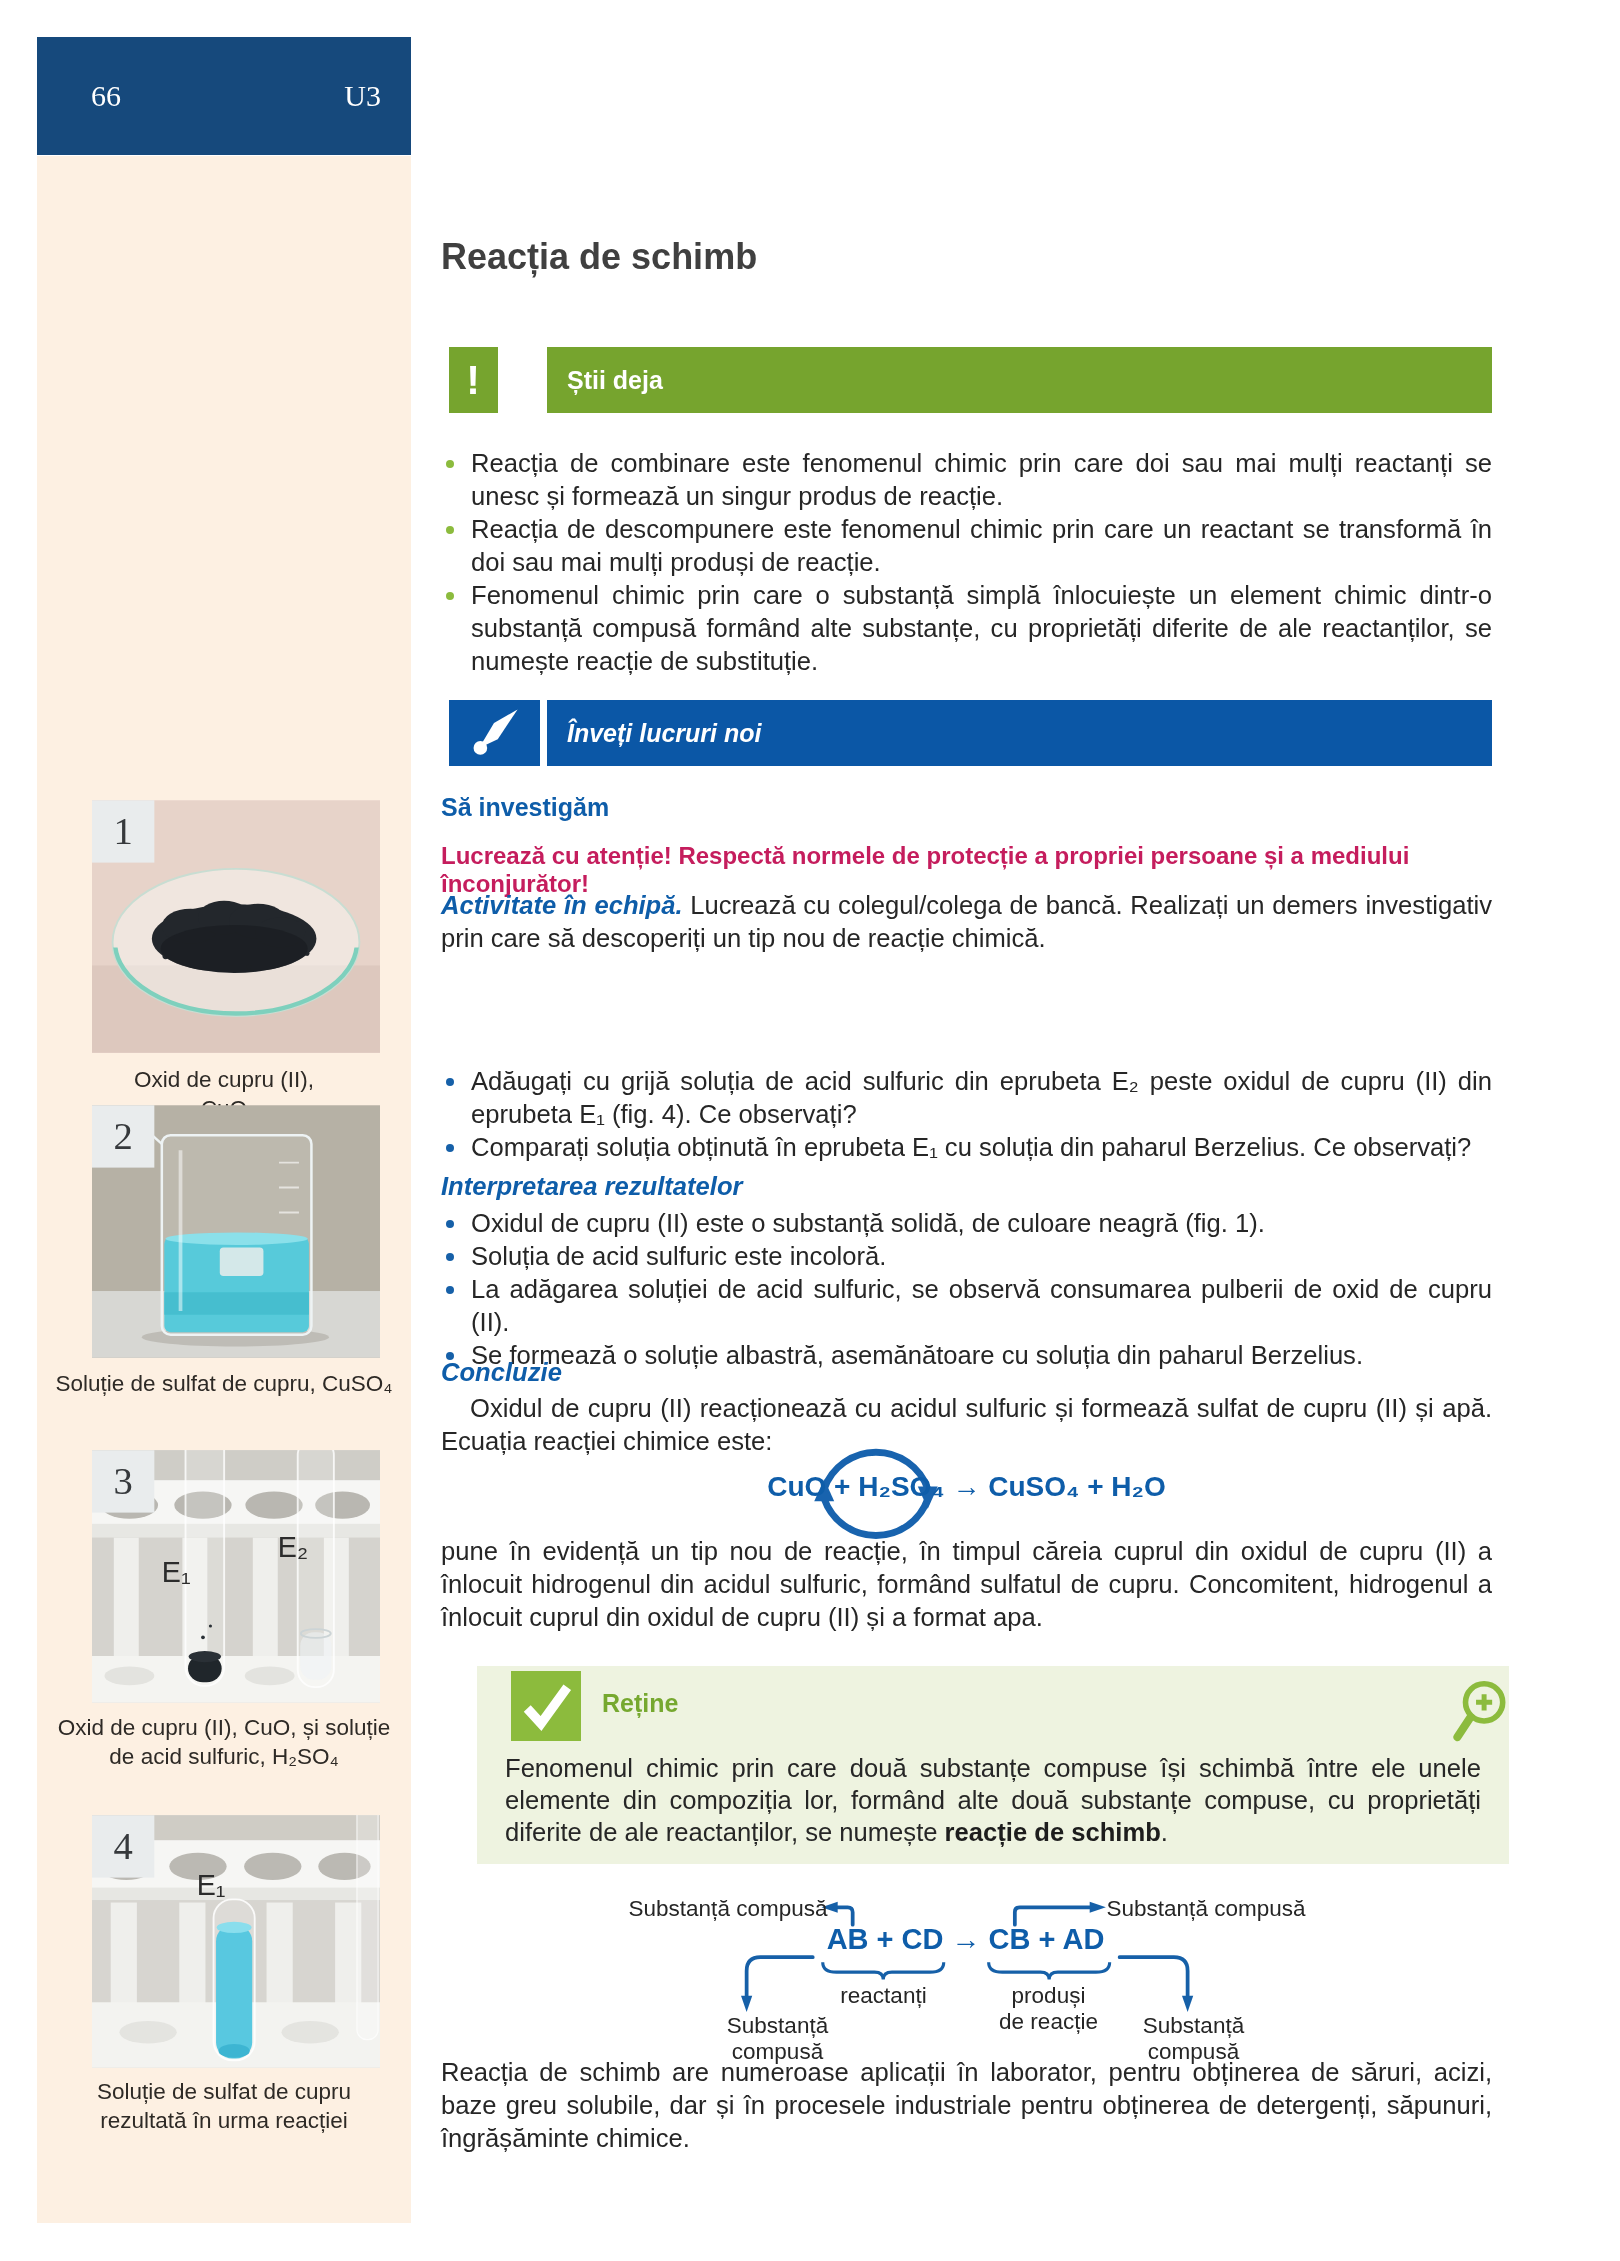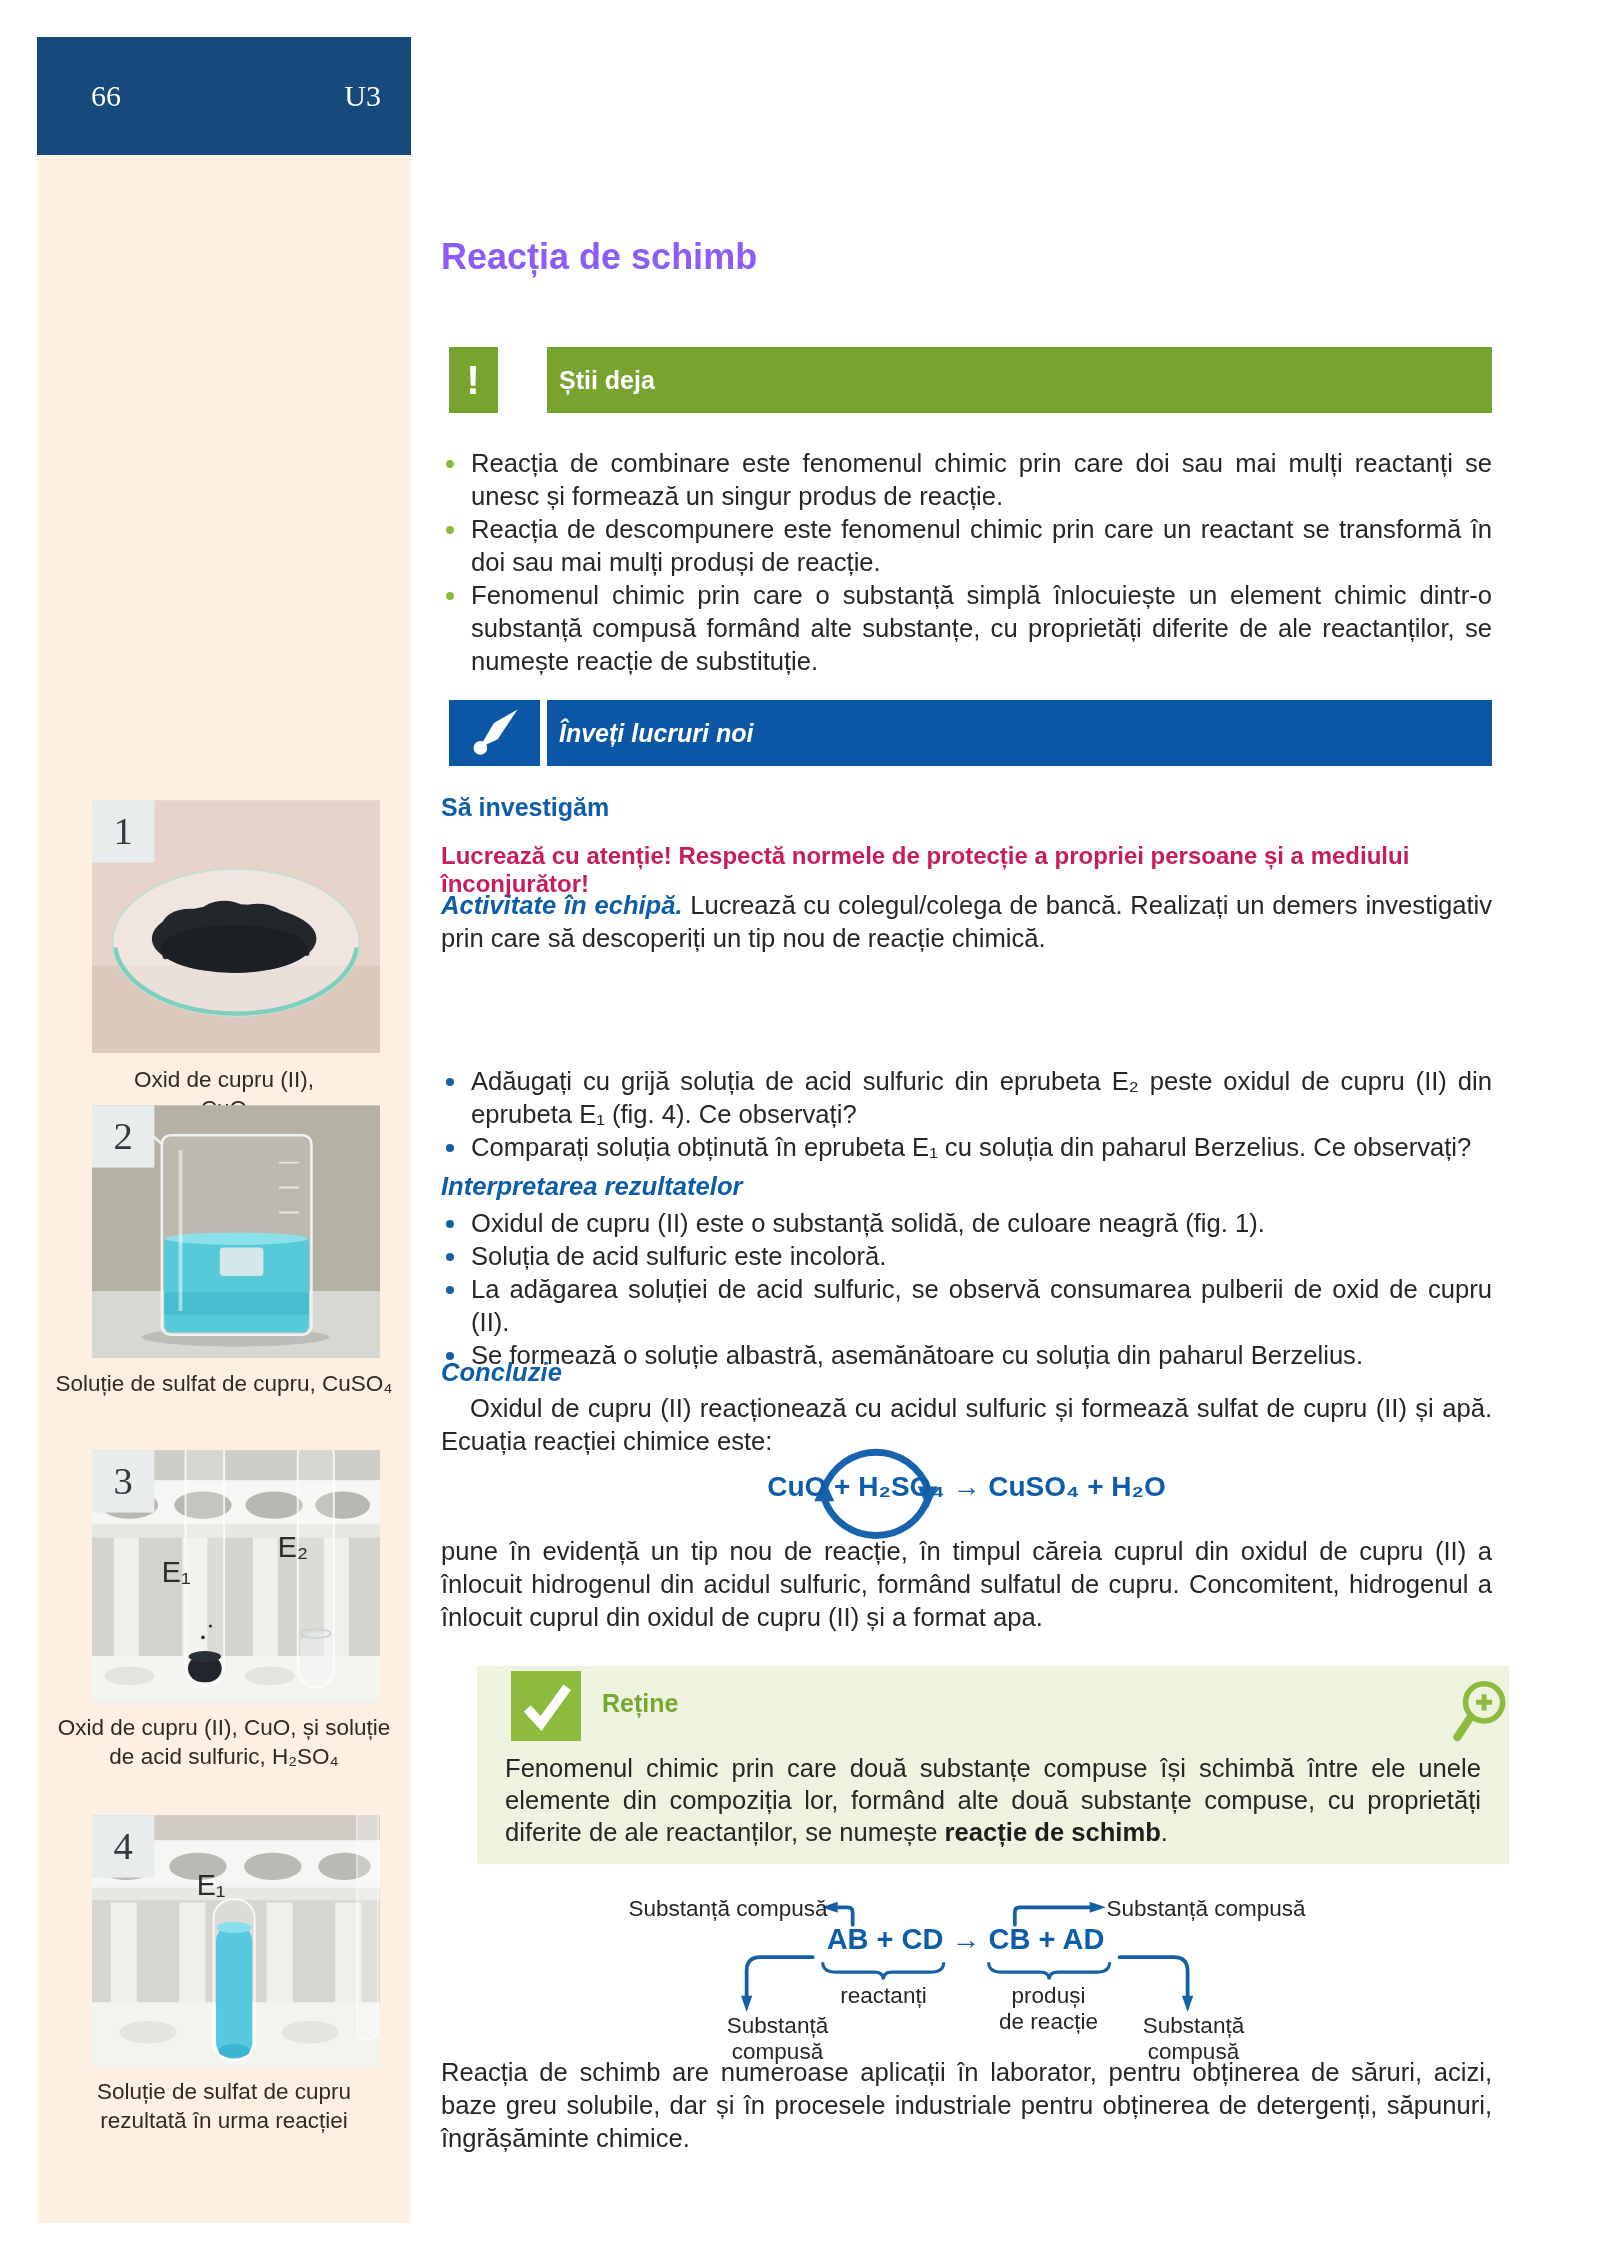--- a/index.html
+++ b/index.html
@@ -19,23 +19,23 @@
 
   
   .sidebar{left:37px;top:156px;width:374px;height:2067px;background:#fdf0e2;}
   .photo{left:55px;width:288px;height:253px;}
   .photo svg{display:block;}
   .caption{left:0;width:374px;text-align:center;font-size:22.5px;line-height:29px;
     color:#2e2a26;white-space:pre-line;}
 
   
   .content{left:441px;top:156px;width:1051px;height:2105px;}
-  .page-title{color:#8b5cf6;font-weight:700;font-size:36px;}
+  .page-title{color:#404040;font-weight:700;font-size:36px;}
   .banner{height:66px;display:flex;align-items:center;color:#ffffff;font-weight:700;
-    font-size:25px;padding-left:12px;box-sizing:border-box;}
+    font-size:25px;padding-left:20px;box-sizing:border-box;}
   .banner-green{background:#76a42e;}
   .banner-blue{background:#0b57a6;font-style:italic;}
   .icon-square{display:flex;align-items:center;justify-content:center;}
 
   .body-text{font-size:25.6px;line-height:33px;text-align:justify;color:#262626;}
   .indent{text-indent:29px;}
   .bullet-item{position:relative;padding-left:30px;}
   .bullet-item::before{content:"";position:absolute;left:5px;top:13px;width:8px;height:8px;border-radius:50%;}
   .green-dot::before{background:#8cbb3d;}
   .blue-dot::before{background:#1660a8;}

